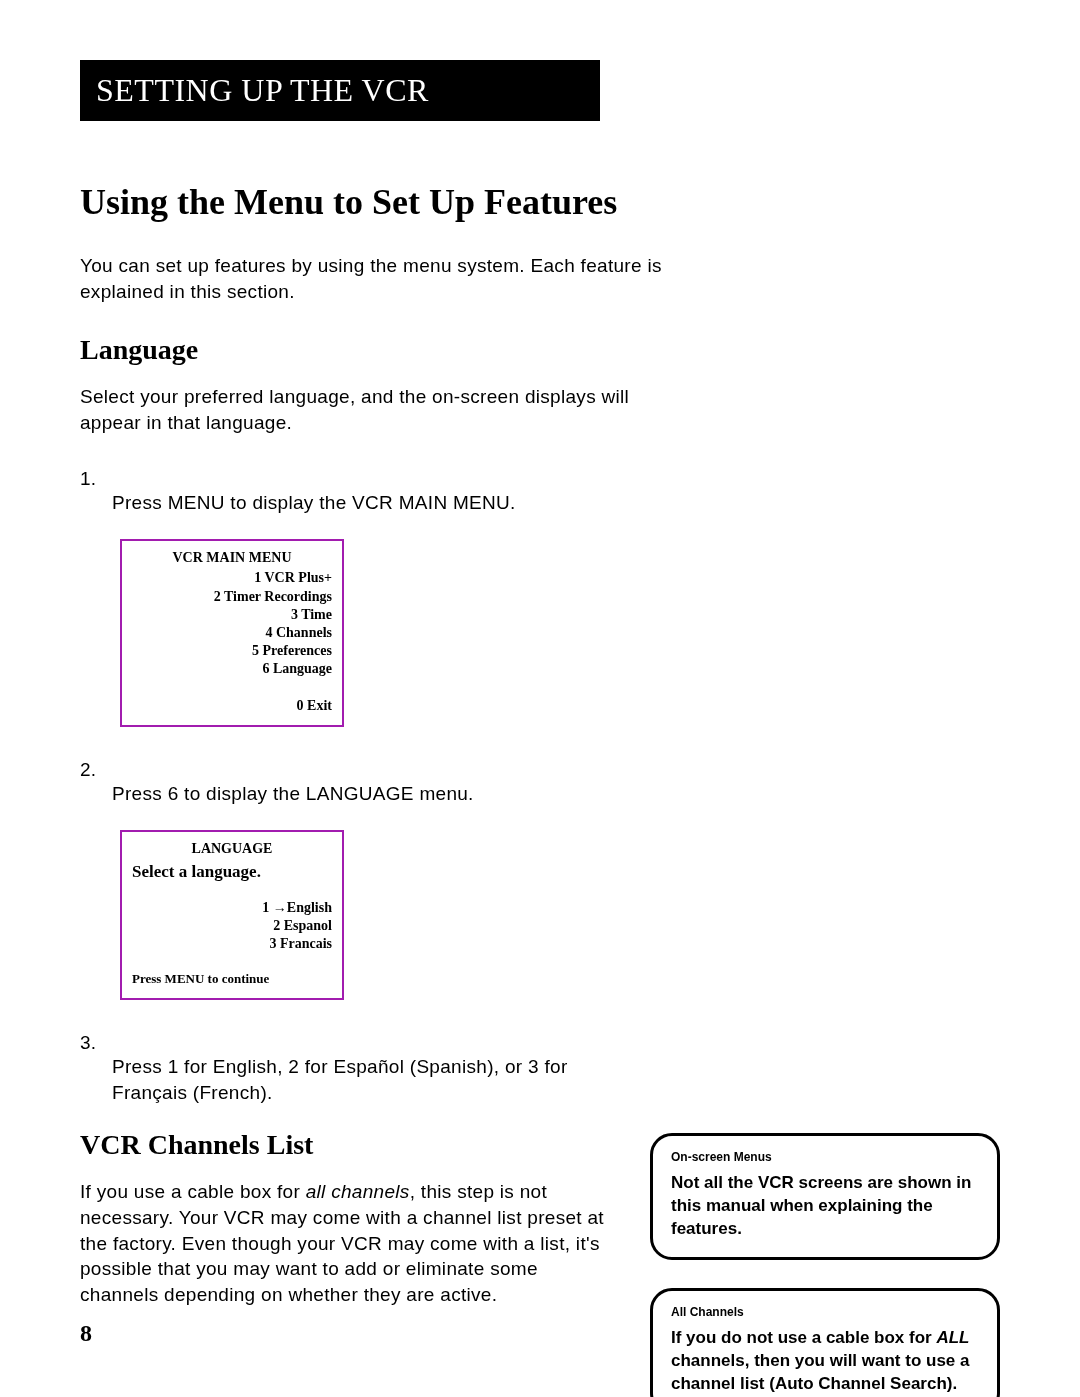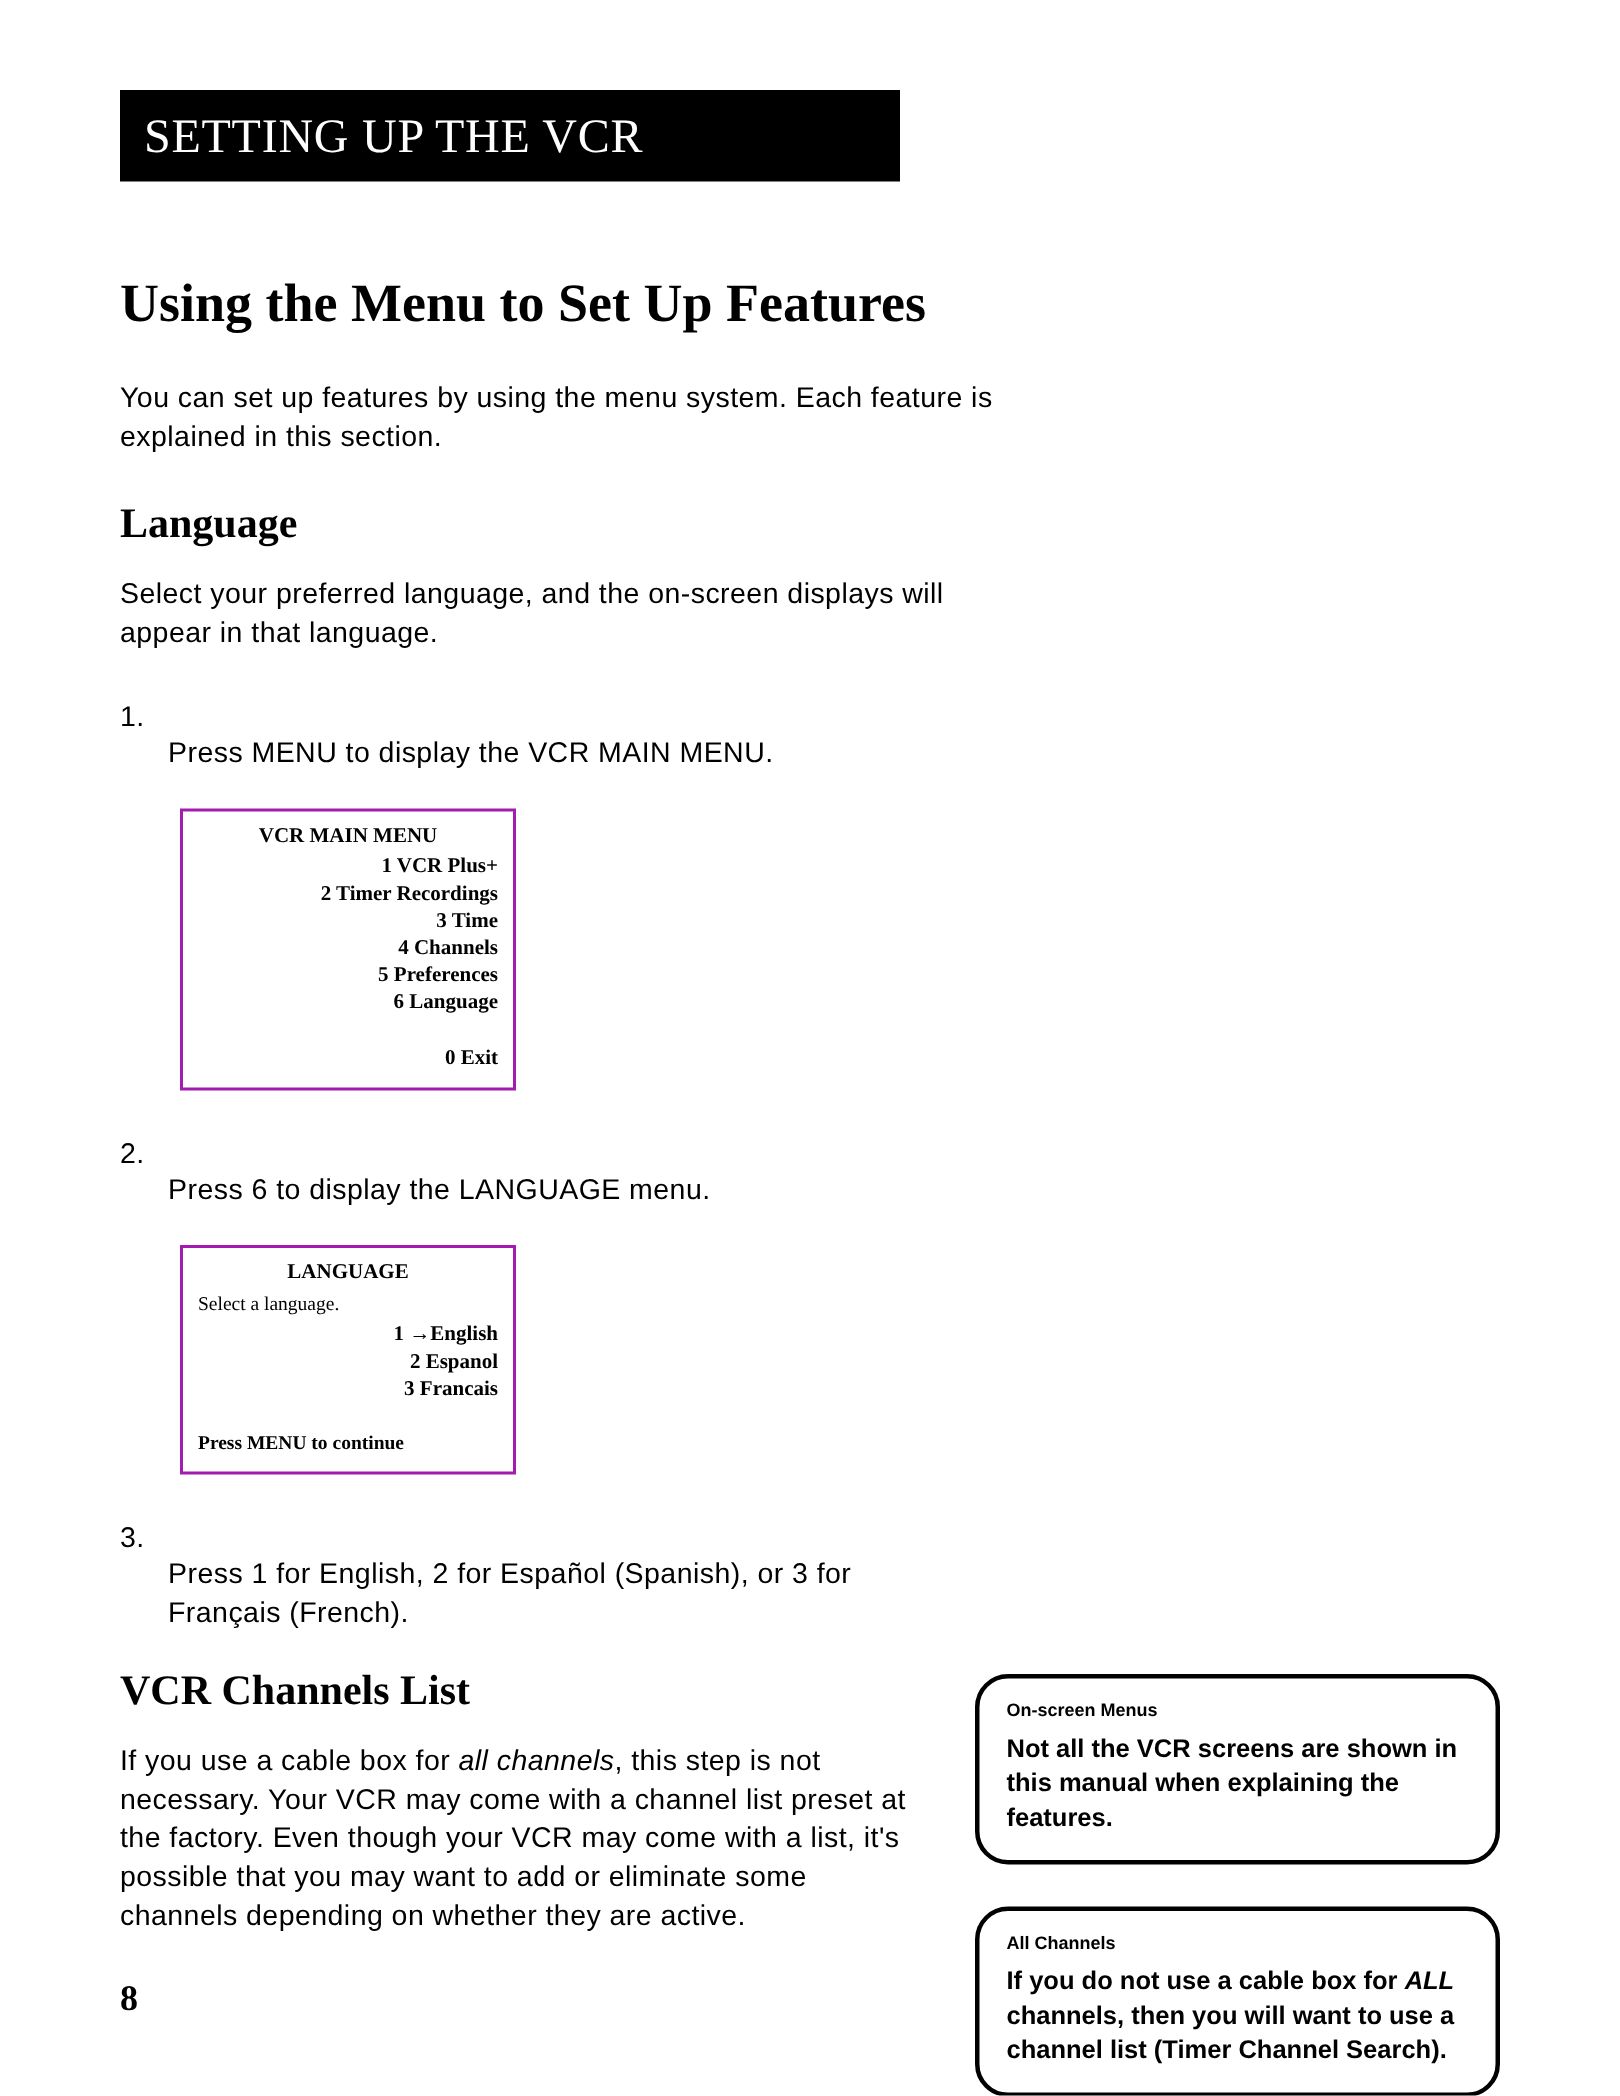--- a/index.html
+++ b/index.html
@@ -65,21 +65,21 @@
     line-height: 1.3;
   }
   .screen-title {
     text-align: center;
     font-weight: bold;
     margin-bottom: 2px;
   }
   .screen-line { font-weight: bold; text-align: right; }
   .screen-gap { height: 18px; }
   .screen-instr { font-weight: bold; font-size: 13px; }
-  .screen-sel { font-weight: normal; font-size: 13px; margin-bottom: 4px; }
+  .screen-sel { font-weight: bold; font-size: 17px; margin-bottom: 16px; }
   .cols {
     display: flex;
     align-items: flex-start;
     gap: 40px;
   }
   .left-col { flex: 1; }
   .right-col { width: 350px; flex-shrink: 0; padding-top: 4px; }
   .callout {
     border: 3px solid #000;
     border-radius: 22px;
@@ -167,21 +167,21 @@
       </p>
     </div>
     <div class="right-col">
       <div class="callout">
         <div class="callout-title">On-screen Menus</div>
         <div class="callout-body">Not all the VCR screens are shown in this manual when explaining the features.</div>
       </div>
       <div class="callout">
         <div class="callout-title">All Channels</div>
         <div class="callout-body">
-          <span>If you do not use a cable box for </span><span class="ital">ALL</span><span> channels, then you will want to use a channel list (Timer Channel Search).</span>
+          <span>If you do not use a cable box for </span><span class="ital">ALL</span><span> channels, then you will want to use a channel list (Auto Channel Search).</span>
         </div>
       </div>
     </div>
   </div>
 
 </div>
 
 <div class="page-number">8</div>
 
 </body></html>

